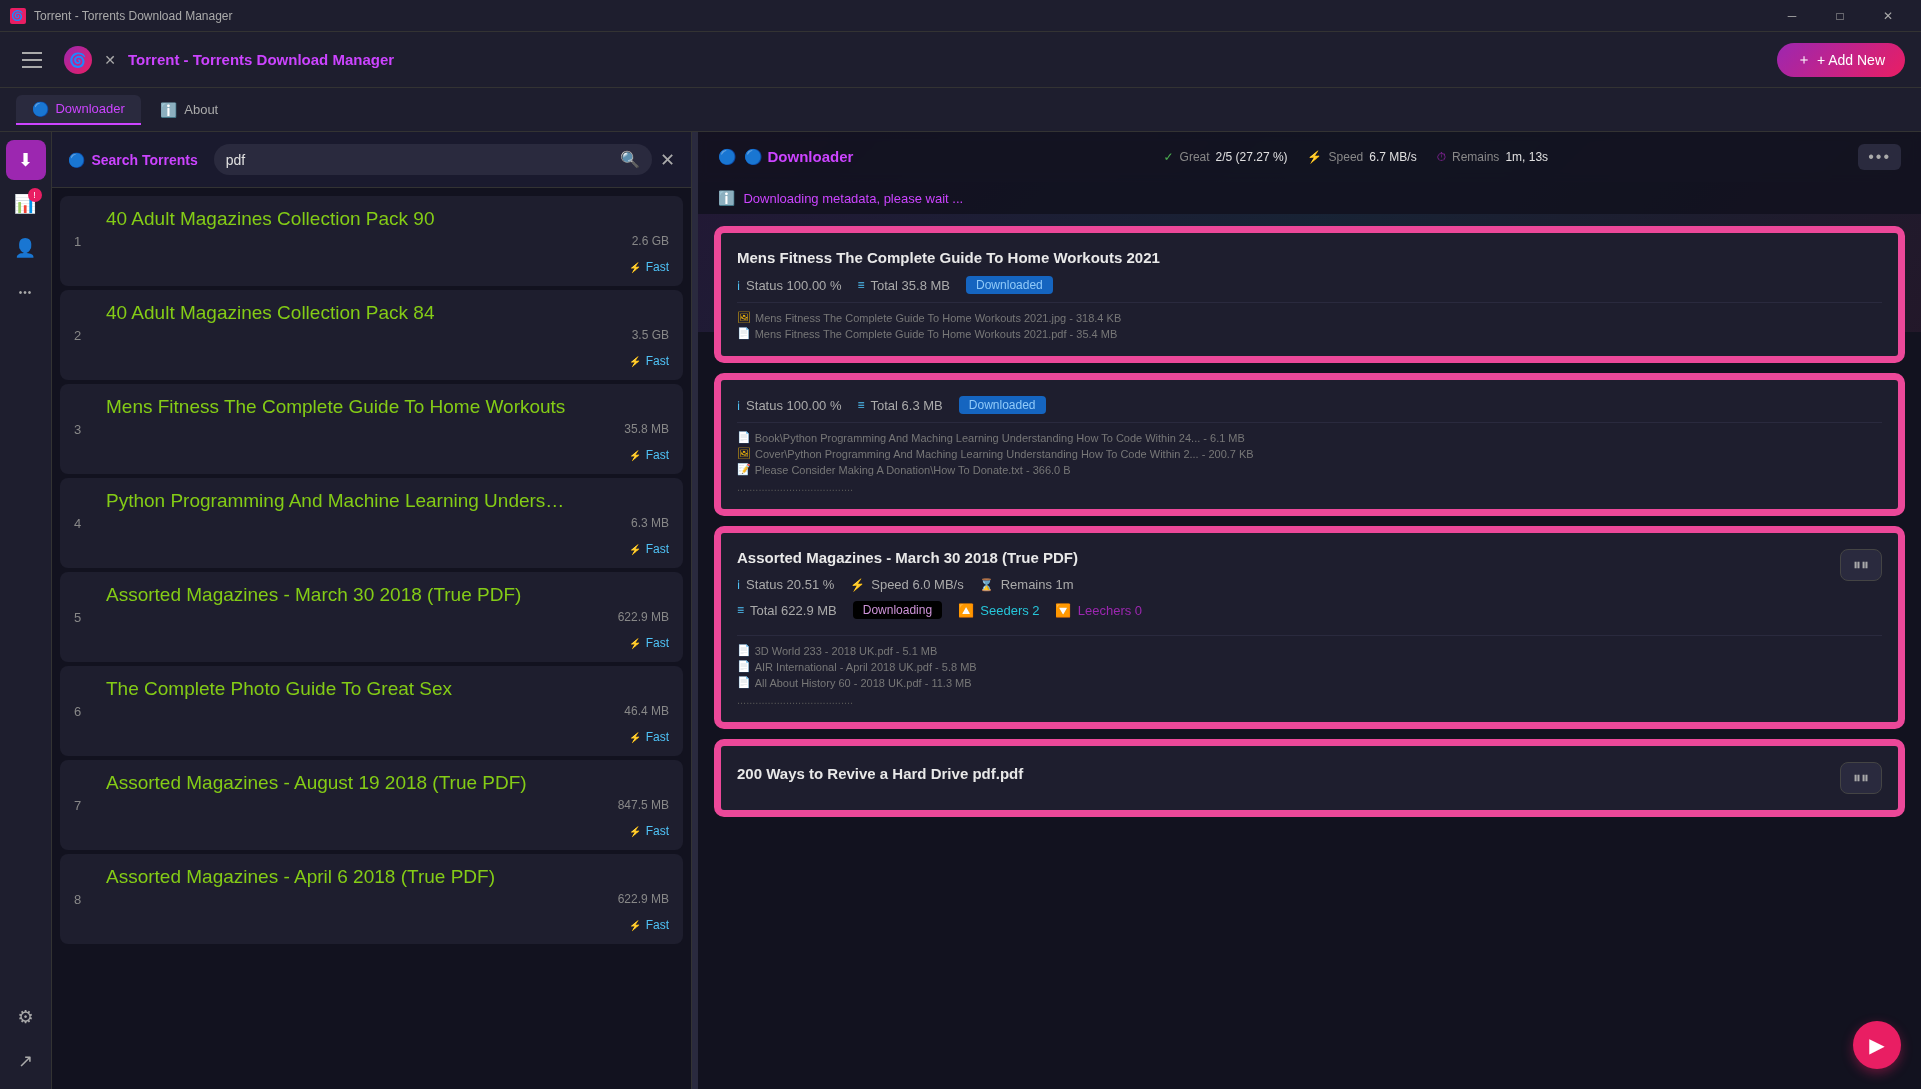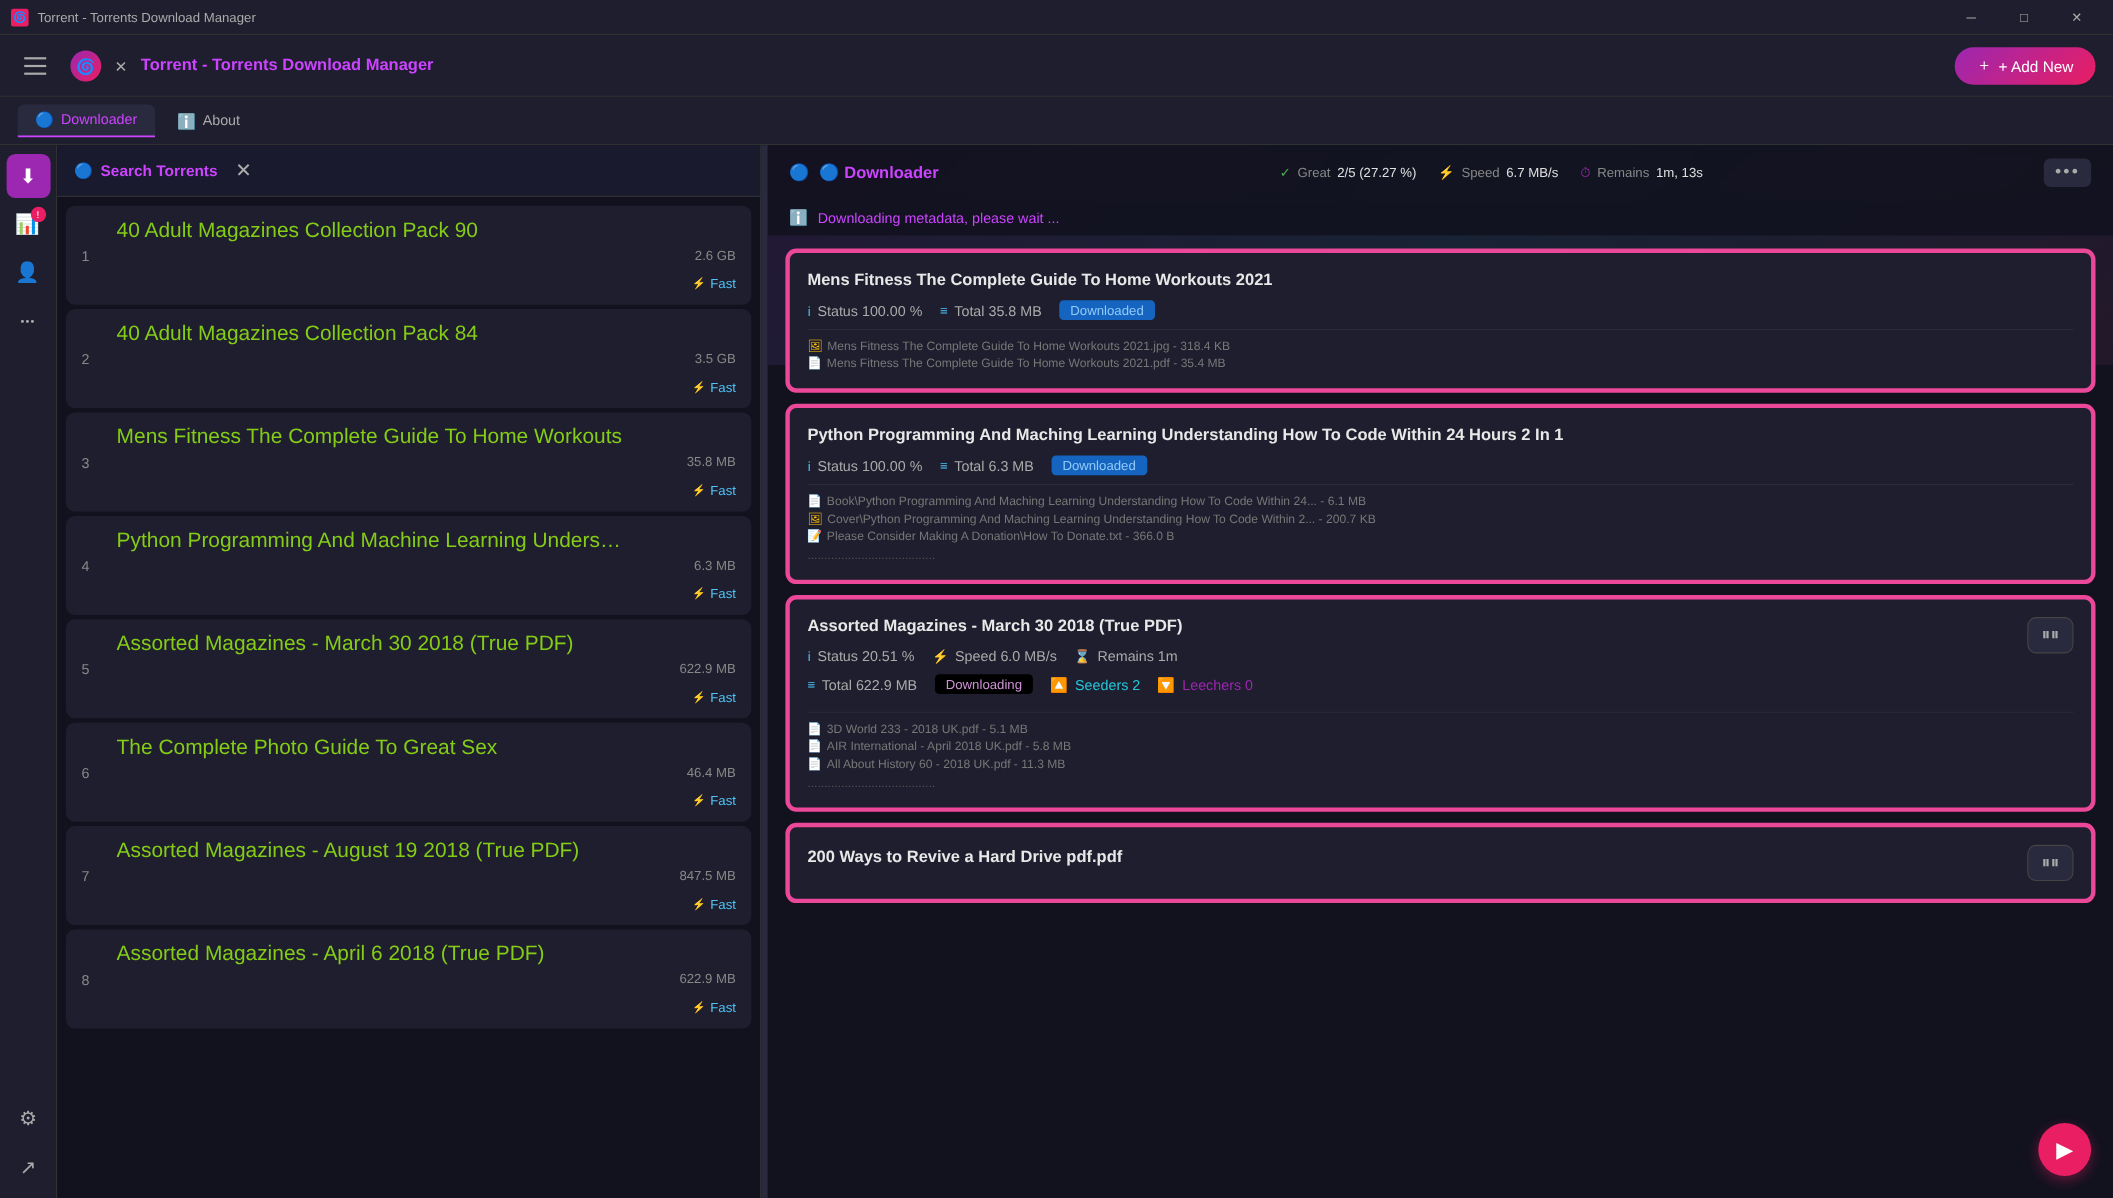--- a/index.html
+++ b/index.html
@@ -414,21 +414,21 @@
       padding: 12px 16px;
       display: flex;
       flex-direction: column;
       gap: 10px;
     }
 
     .download-card {
       background: #1e1e2e;
       border-radius: 10px;
       padding: 16px;
-      border: 4px solid #ec4899;
+      border: 7px solid #ec4899;
     }
     .card-title {
       font-size: 15px;
       font-weight: 600;
       color: #e8e8e8;
       margin-bottom: 10px;
     }
     .card-status-row {
       display: flex;
       align-items: center;
@@ -590,20 +590,24 @@
   </div>
 
   <div class="content-area">
 
     <div class="search-panel">
       <div class="search-header">
         <div class="search-title">
           <span>🔵</span>
           <span>Search Torrents</span>
         </div>
+        <div class="search-input-wrapper">
+          <input class="search-input" type="text" value="pdf" style="">
+          <button class="search-btn">🔍</button>
+        </div>
         <button class="clear-btn">✕</button>
       </div>
 
       <div class="search-results">
 
       <div class="result-item">
         <span class="result-number">1</span>
         <div class="result-info">
           <div class="result-name">40 Adult Magazines Collection Pack 90</div>
           <div class="result-meta">
@@ -768,21 +772,20 @@
                 <span>Mens Fitness The Complete Guide To Home Workouts 2021.jpg - 318.4 KB</span>
               </div>
               <div class="file-item">
                 <span class="file-icon-doc">📄</span>
                 <span>Mens Fitness The Complete Guide To Home Workouts 2021.pdf - 35.4 MB</span>
               </div>
             </div>
           </div>
 
           <div class="download-card">
-            <div class="card-title">Python Programming And Maching Learning Understanding How To Code Within 24 Hours 2 In 1</div>
             <div class="card-status-row">
               <div class="status-item">
                 <span class="status-icon status-icon-blue">ℹ</span>
                 <span>Status 100.00 %</span>
               </div>
               <div class="status-item">
                 <span class="status-icon status-icon-blue">≡</span>
                 <span>Total 6.3 MB</span>
               </div>
               <span class="badge-downloaded">Downloaded</span>

